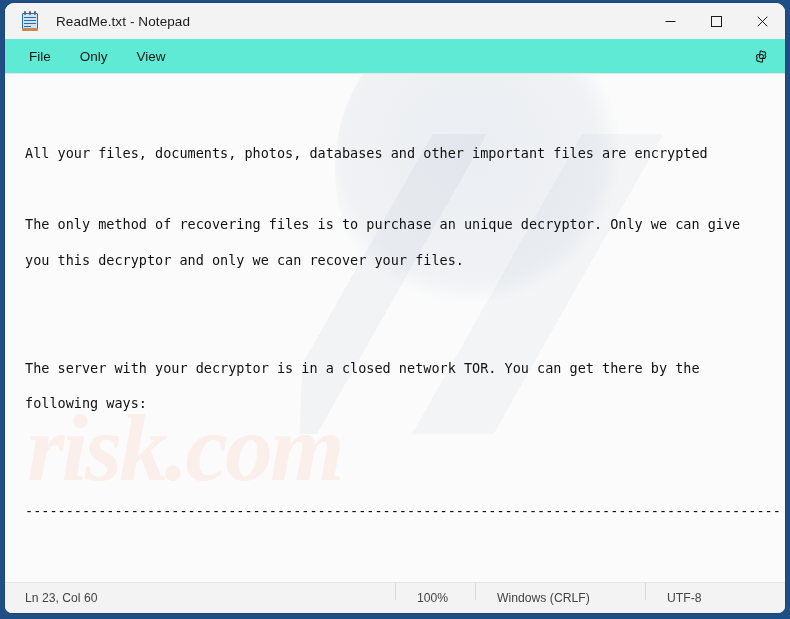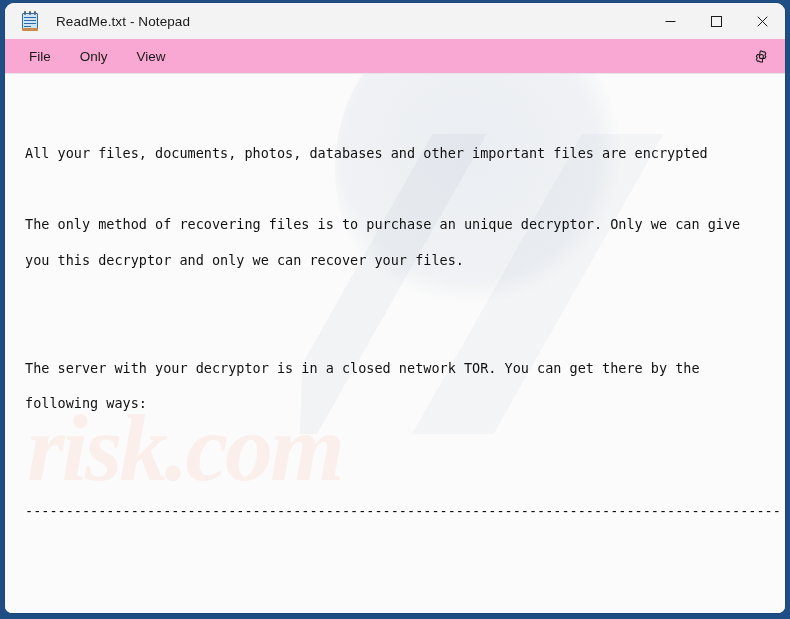--- a/index.html
+++ b/index.html
@@ -118,21 +118,21 @@
     justify-content: center;
     cursor: default;
   }
   .cap-btn svg { display: block; }
 
   
   #menubar {
     position: relative;
     height: 34px;
     flex: 0 0 34px;
-    background: #f9a8d4;
+    background: #5eead4;
     display: flex;
     align-items: center;
     border-bottom: 1px solid #e6e6e6;
   }
   .menu-item {
     font-size: 13.5px;
     color: #1a1a1a;
     padding: 5px 10px;
     margin-left: 9px;
     border-radius: 4px;
@@ -338,15 +338,21 @@
 
 
 
 
 
 
 
 </div>
     </div>
 
+    <div id="statusbar">
+      <div id="status-pos">Ln 23, Col 60</div>
+      <div class="status-cell" id="status-zoom">100%</div>
+      <div class="status-cell" id="status-eol">Windows (CRLF)</div>
+      <div class="status-cell" id="status-enc">UTF-8</div>
+    </div>
 
   </div>
 </div>
 
 </body></html>

